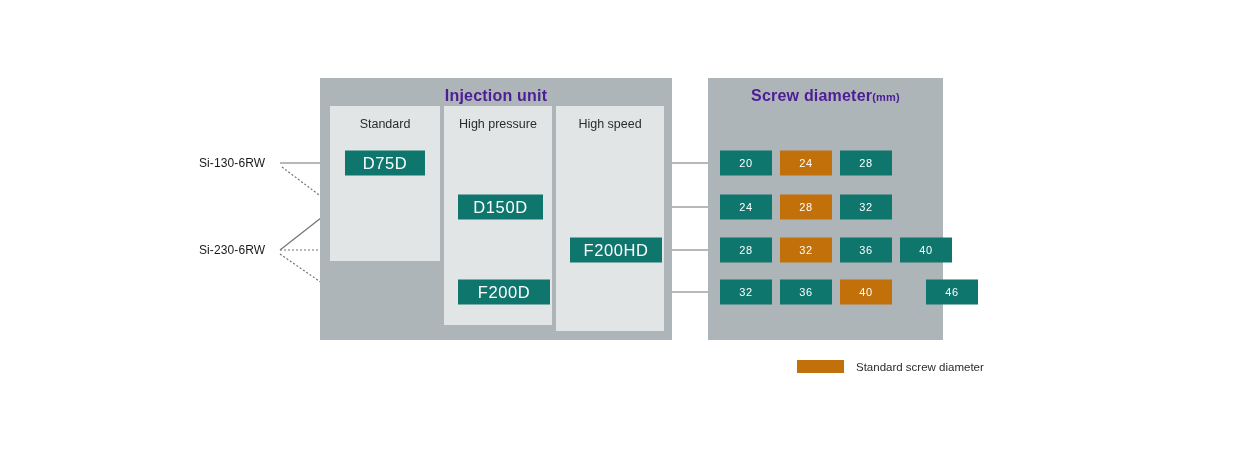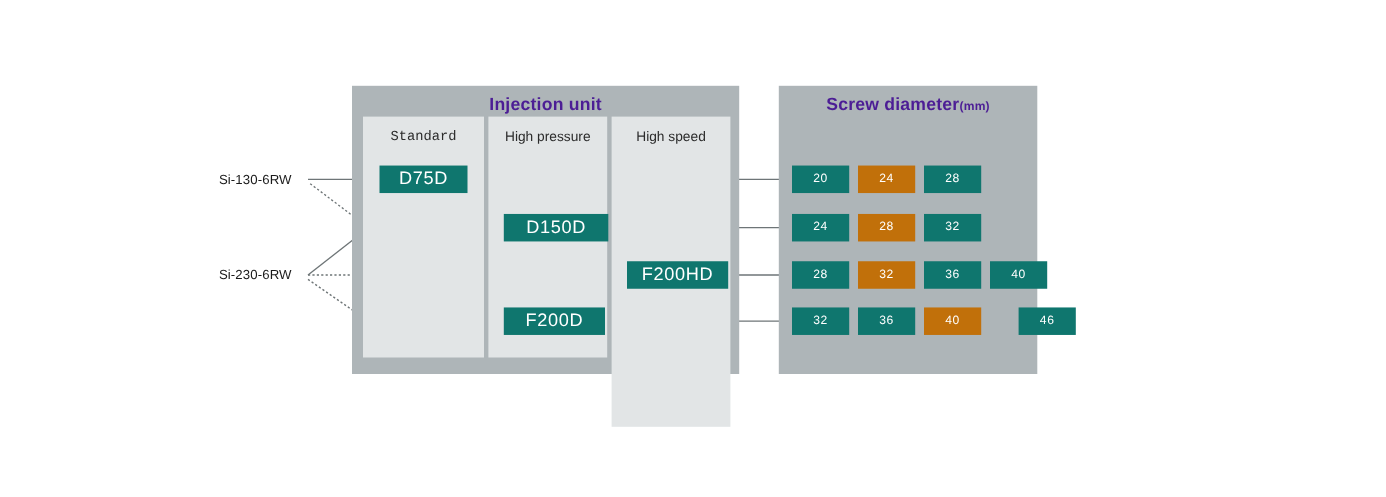--- a/index.html
+++ b/index.html
@@ -84,53 +84,57 @@
   </svg>
 
   <div id="model-labels">
       <div class="model-label" style="left: 176px; top: 163px;">Si-130-6RW</div>
       <div class="model-label" style="left: 176px; top: 250px;">Si-230-6RW</div>
     </div>
 
   <div class="panel" id="injection-panel" style="left: 320px; top: 78px; width: 352px; height: 262px;">
     <div class="panel-title">Injection unit</div>
     <div id="injection-columns">
-        <div class="col" style="left: 10px; top: 28px; width: 110px; height: 219px; font-family: Liberation Mono, monospace;">
+        <div class="col" style="left: 10px; top: 28px; width: 110px; height: 155px;">
           <div class="col-head">Standard</div>
         </div>
         <div class="col" style="left: 124px; top: 28px; width: 108px; height: 219px;">
           <div class="col-head">High pressure</div>
         </div>
-        <div class="col" style="left: 236px; top: 28px; width: 108px; height: 282px;">
+        <div class="col" style="left: 236px; top: 28px; width: 108px; height: 225px;">
           <div class="col-head">High speed</div>
         </div>
       </div>
   </div>
 
   <div class="panel" id="screw-panel" style="left: 708px; top: 78px; width: 235px; height: 262px;">
     <div class="panel-title">
       <span>Screw diameter</span><span class="unit">(mm)</span>
     </div>
   </div>
 
   <div id="chip-layer">
       <div class="chip blue unit" style="left: 345px; top: 163px; width: 80px;">D75D</div>
       <div class="chip blue" style="left: 720px; top: 163px; width: 52px;">20</div>
       <div class="chip orange" style="left: 780px; top: 163px; width: 52px;">24</div>
       <div class="chip blue" style="left: 840px; top: 163px; width: 52px;">28</div>
-      <div class="chip blue unit" style="left: 458px; top: 207px; width: 95px;">D150D</div>
+      <div class="chip blue unit" style="left: 458px; top: 207px; width: 85px;">D150D</div>
       <div class="chip blue" style="left: 720px; top: 207px; width: 52px;">24</div>
       <div class="chip orange" style="left: 780px; top: 207px; width: 52px;">28</div>
       <div class="chip blue" style="left: 840px; top: 207px; width: 52px;">32</div>
       <div class="chip blue unit" style="left: 570px; top: 250px; width: 92px;">F200HD</div>
       <div class="chip blue" style="left: 720px; top: 250px; width: 52px;">28</div>
       <div class="chip orange" style="left: 780px; top: 250px; width: 52px;">32</div>
       <div class="chip blue" style="left: 840px; top: 250px; width: 52px;">36</div>
       <div class="chip blue" style="left: 900px; top: 250px; width: 52px;">40</div>
       <div class="chip blue unit" style="left: 458px; top: 292px; width: 92px;">F200D</div>
       <div class="chip blue" style="left: 720px; top: 292px; width: 52px;">32</div>
       <div class="chip blue" style="left: 780px; top: 292px; width: 52px;">36</div>
       <div class="chip orange" style="left: 840px; top: 292px; width: 52px;">40</div>
       <div class="chip blue" style="left: 900px; top: 292px; width: 52px; margin-left: 26px;">46</div>
     </div>
 
+  <div class="legend" id="legend" style="left: 797px; top: 360px;">
+    <span class="legend-swatch"></span>
+    <span class="legend-text">Standard screw diameter</span>
+  </div>
 
 </div>
 
 </body></html>

